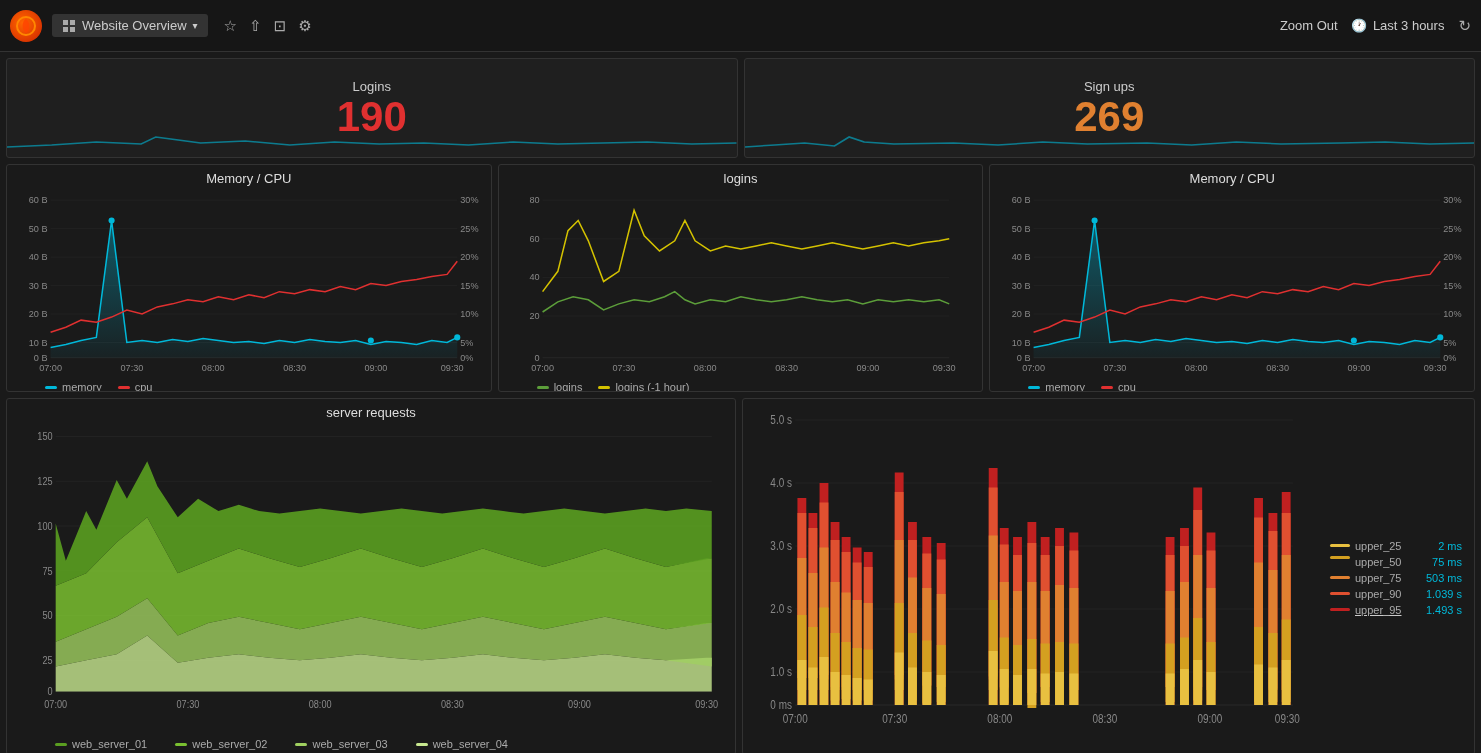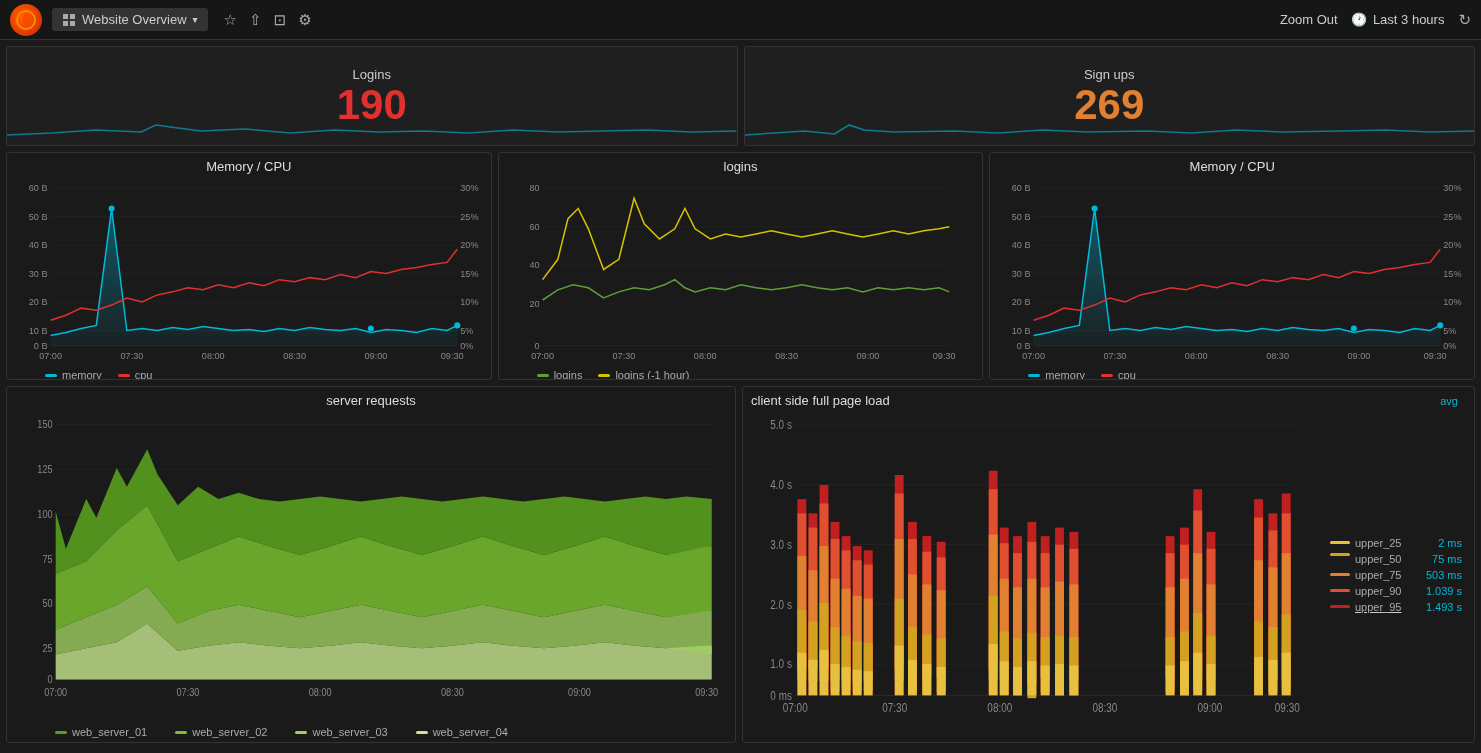--- a/index.html
+++ b/index.html
@@ -9,21 +9,21 @@
       font-family: 'Helvetica Neue', Arial, sans-serif;
       font-size: 12px;
       overflow: hidden;
       width: 1481px;
       height: 753px;
     }
 
     
     .topbar {
       background: #161616;
-      height: 40px;
+      height: 52px;
       display: flex;
       align-items: center;
       padding: 0 10px;
       border-bottom: 1px solid #333;
       gap: 10px;
     }
     .topbar-logo {
       width: 32px; height: 32px;
       background: radial-gradient(circle at 40% 40%, #ff6600, #cc2200);
       border-radius: 50%;
@@ -459,24 +459,20 @@
           <span>web_server_03</span>
         </div>
         <div class="legend-item" style="margin-left:12px;">
           <div class="legend-dot" style="background:#c8e890;"></div>
           <span>web_server_04</span>
         </div>
       </div>
     </div>
 
     <div class="client-panel">
-      <div style="display:flex;justify-content:space-between;align-items:center;margin-bottom:3px;">
-        <div class="chart-panel-title" style="margin:0;">client side full page load</div>
-        <div style="color:#00b8d9;font-size:11px;margin-right:8px;">avg</div>
-      </div>
       <div style="display:flex;flex:1;min-height:0;">
         <div style="flex:1;position:relative;">
           <svg width="100%" height="100%" viewBox="0 0 520 230" preserveAspectRatio="none">
             <line x1="40" y1="10" x2="490" y2="10" class="grid-line"></line>
             <line x1="40" y1="52" x2="490" y2="52" class="grid-line"></line>
             <line x1="40" y1="94" x2="490" y2="94" class="grid-line"></line>
             <line x1="40" y1="136" x2="490" y2="136" class="grid-line"></line>
             <line x1="40" y1="178" x2="490" y2="178" class="grid-line"></line>
             <line x1="40" y1="200" x2="490" y2="200" class="axis-line"></line>
             <text x="37" y="13" class="y-label" text-anchor="end">5.0 s</text>

